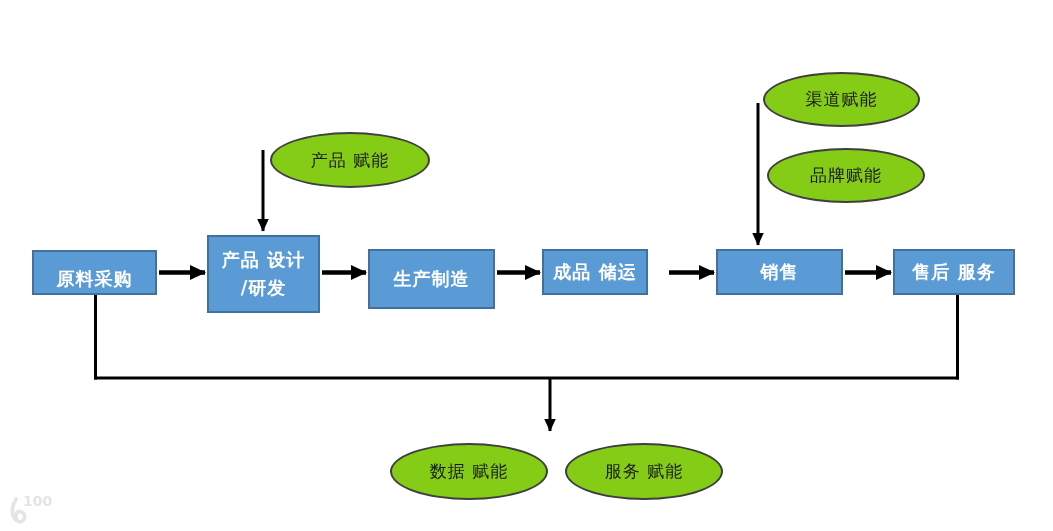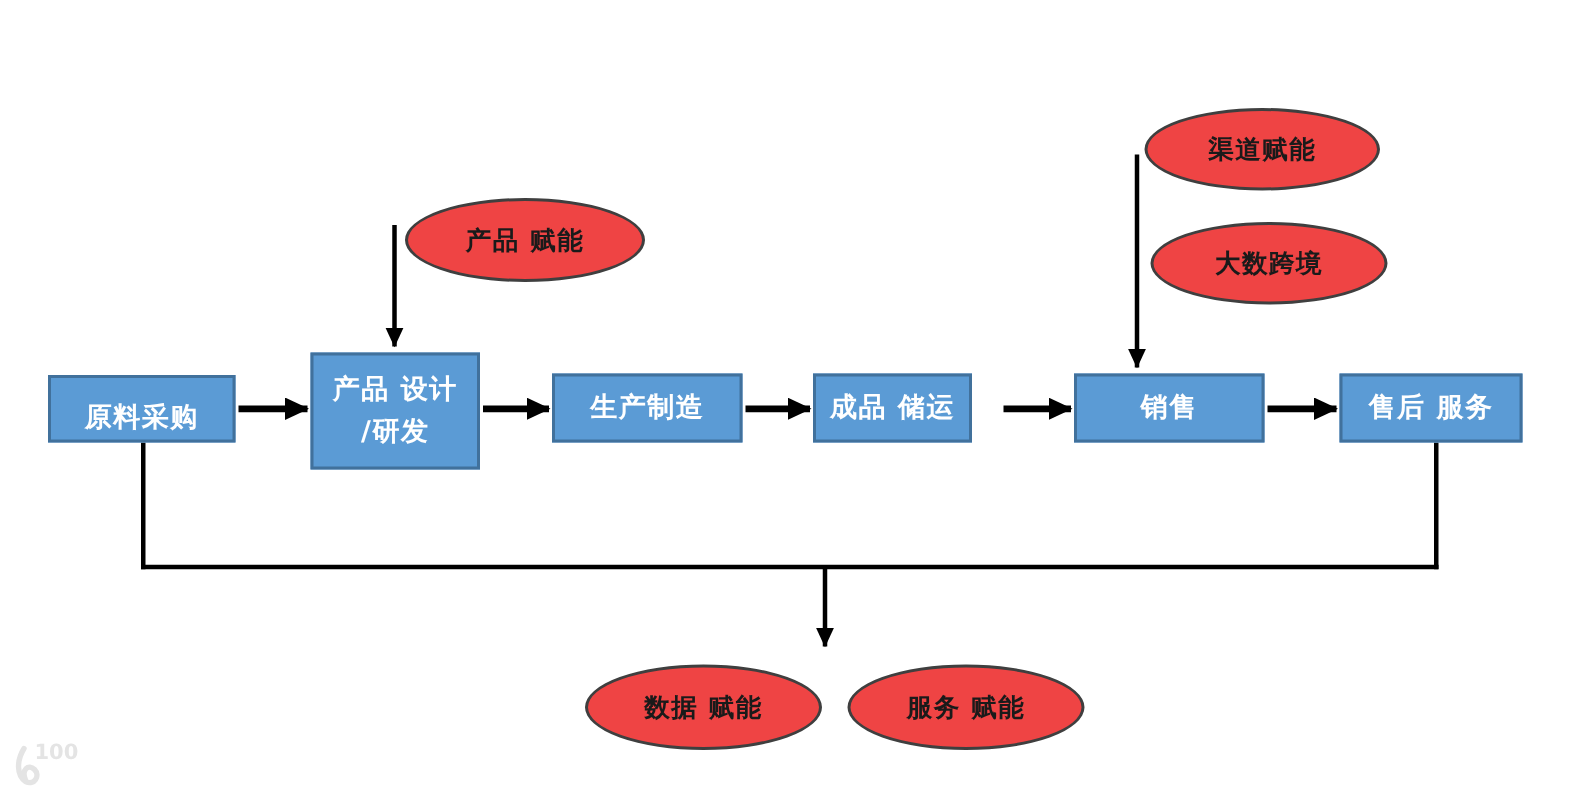--- a/index.html
+++ b/index.html
@@ -27,30 +27,30 @@
     text-align: center;
     color: #ffffff;
     font-weight: bold;
     font-size: 18px;
     letter-spacing: 1px;
     white-space: pre-line;
     line-height: 1.55;
   }
   .ellipse {
     position: absolute;
-    background: #ef4444;
+    background: #84cc16;
     border: 2px solid #3f3f3f;
     border-radius: 50%;
     box-sizing: border-box;
     display: flex;
     align-items: center;
     justify-content: center;
     text-align: center;
     color: #1a1a1a;
-    font-weight: bold;
+    font-weight: normal;
     font-size: 17px;
     letter-spacing: 1px;
   }
   #watermark {
     position: absolute;
     left: 8px;
     bottom: 4px;
     display: flex;
     align-items: center;
     gap: 12px;
@@ -96,21 +96,21 @@
 
   <div class="flow-box" style="left:32px; top:250px; width:125px; height:45px;align-items:flex-end;">
     <span>原料采购</span>
   </div>
 
   <div class="flow-box" style="left:207px; top:235px; width:113px; height:78px;">
     <span>产品 设计
 /研发</span>
   </div>
 
-  <div class="flow-box" style="left:368px; top:249px; width:127px; height:46px;">
+  <div class="flow-box" style="left:368px; top:249px; width:127px; height:60px;">
     <span>生产制造</span>
   </div>
 
   <div class="flow-box" style="left:542px; top:249px; width:106px; height:46px;">
     <span>成品 储运</span>
   </div>
 
   <div class="flow-box" style="left:716px; top:249px; width:127px; height:46px;text-align:center;">
     <span>销售</span>
   </div>
@@ -121,21 +121,21 @@
 
   <div class="ellipse" style="left:270px; top:132px; width:160px; height:56px;">
     <span>产品 赋能</span>
   </div>
 
   <div class="ellipse" style="left:763px; top:72px; width:157px; height:55px;">
     <span>渠道赋能</span>
   </div>
 
   <div class="ellipse" style="left:767px; top:148px; width:158px; height:55px;">
-    <span>大数跨境</span>
+    <span>品牌赋能</span>
   </div>
 
   <div class="ellipse" style="left:390px; top:443px; width:158px; height:57px;">
     <span>数据 赋能</span>
   </div>
 
   <div class="ellipse" style="left:565px; top:443px; width:158px; height:57px;">
     <span>服务 赋能</span>
   </div>
 

